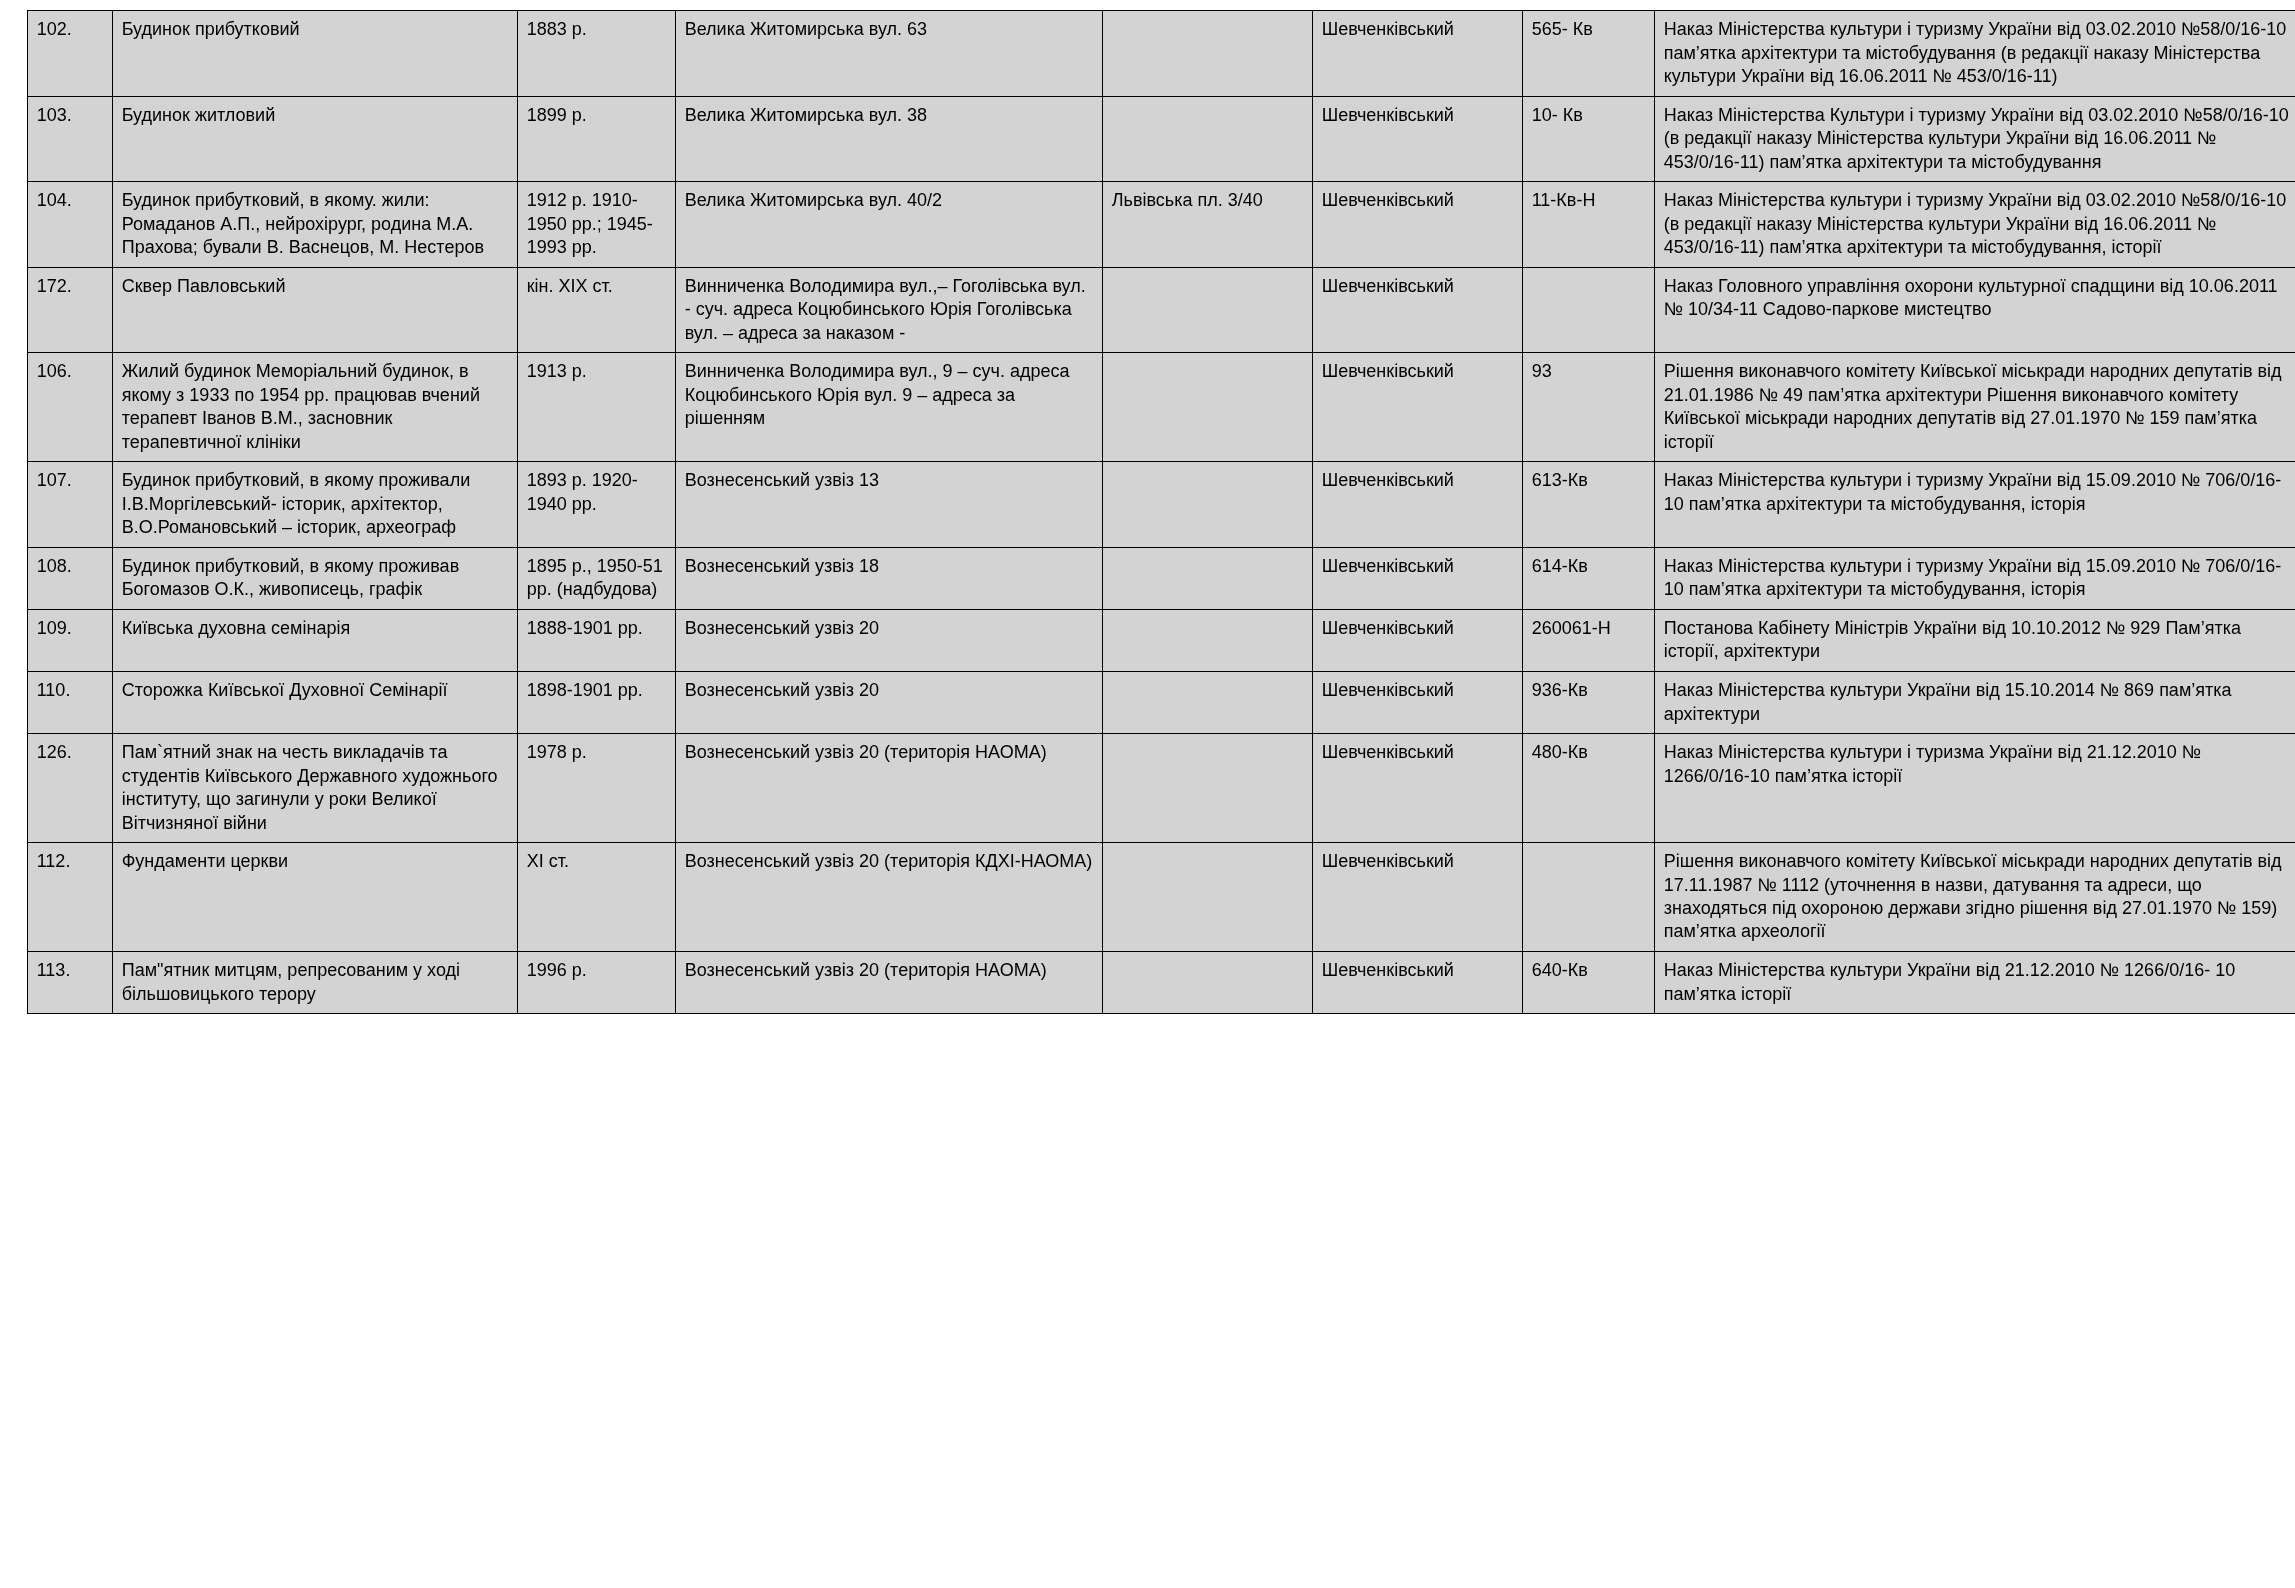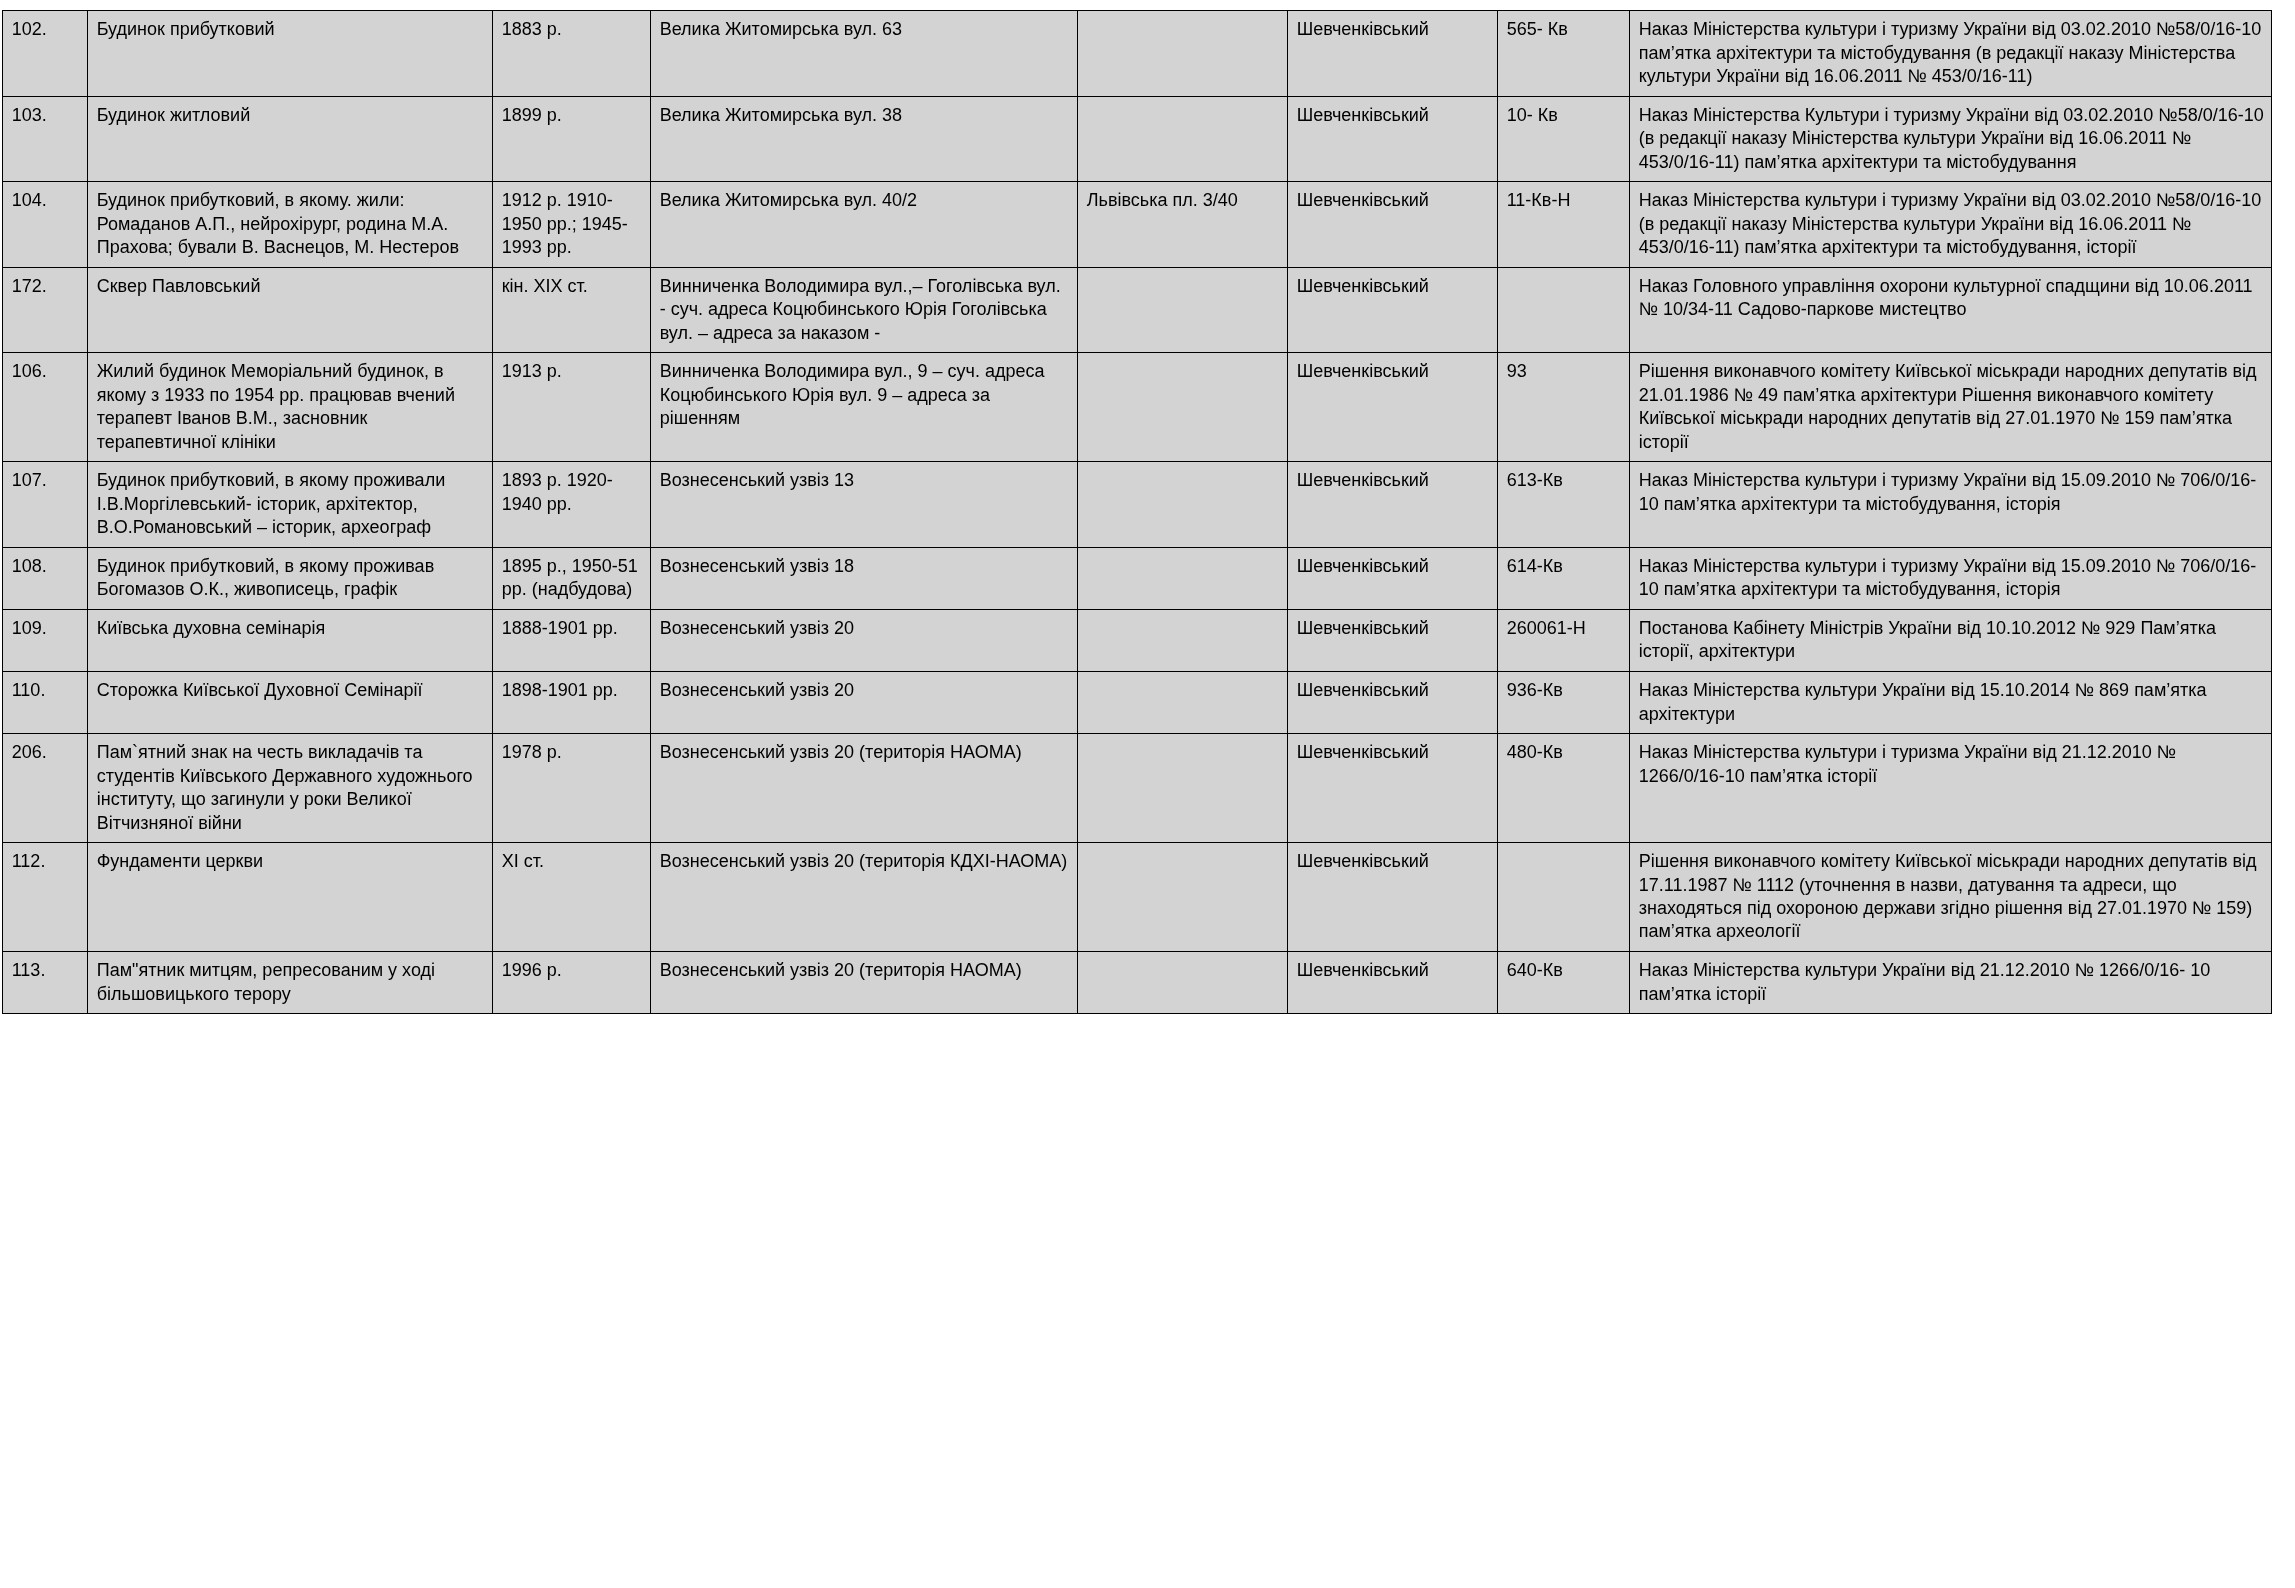--- a/index.html
+++ b/index.html
@@ -8,21 +8,21 @@
     background: #ffffff;
   }
   body {
     font-family: "Liberation Sans", sans-serif;
     color: #000000;
   }
   .page {
     width: 2295px;
     min-height: 1589px;
     box-sizing: border-box;
-    padding: 10px 13px 0 2px;
+    padding: 10px 13px 0 27px;
     background: #ffffff;
   }
   table.registry {
     border-collapse: collapse;
     table-layout: fixed;
     width: 2268px;
     background: #d3d3d3;
   }
   table.registry td {
     border: 1.4px solid #000000;
@@ -144,21 +144,21 @@
           <td>110.</td>
           <td>Сторожка Київської Духовної Семінарії</td>
           <td>1898-1901 рр.</td>
           <td>Вознесенський узвіз 20</td>
           <td></td>
           <td>Шевченківський</td>
           <td>936-Кв</td>
           <td>Наказ Міністерства культури України від 15.10.2014 № 869 пам’ятка архітектури</td>
         </tr>
         <tr>
-          <td>206.</td>
+          <td>126.</td>
           <td>Пам`ятний знак на честь викладачів та студентів Київського Державного художнього інституту, що загинули у роки Великої Вітчизняної війни</td>
           <td>1978 р.</td>
           <td>Вознесенський узвіз 20 (територія НАОМА)</td>
           <td></td>
           <td>Шевченківський</td>
           <td>480-Кв</td>
           <td>Наказ Міністерства культури і туризма України від 21.12.2010 № 1266/0/16-10 пам’ятка історії</td>
         </tr>
         <tr>
           <td>112.</td>

